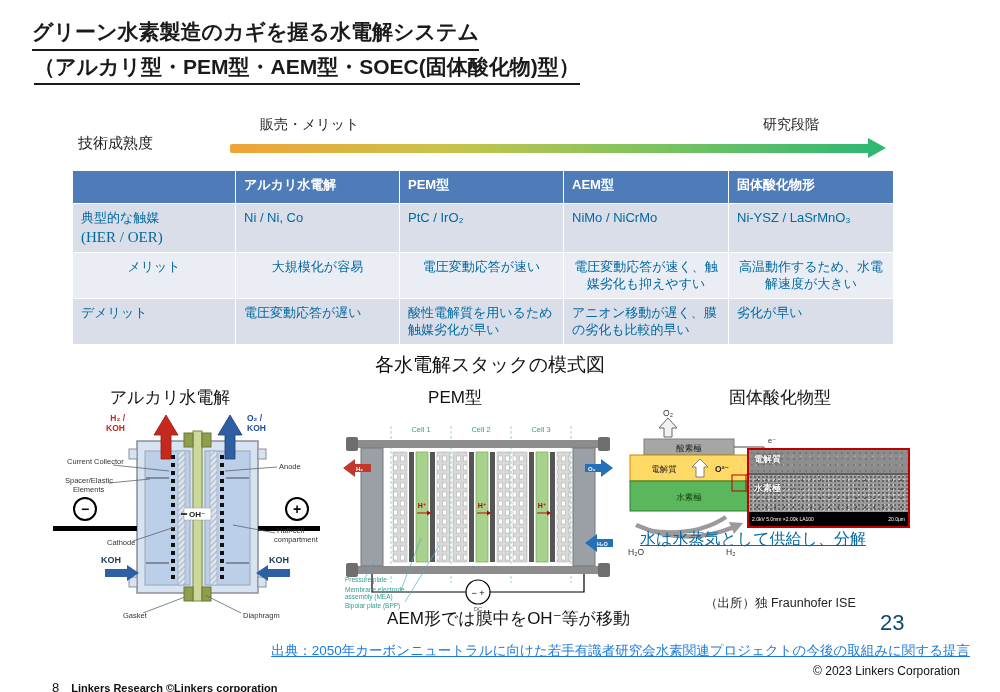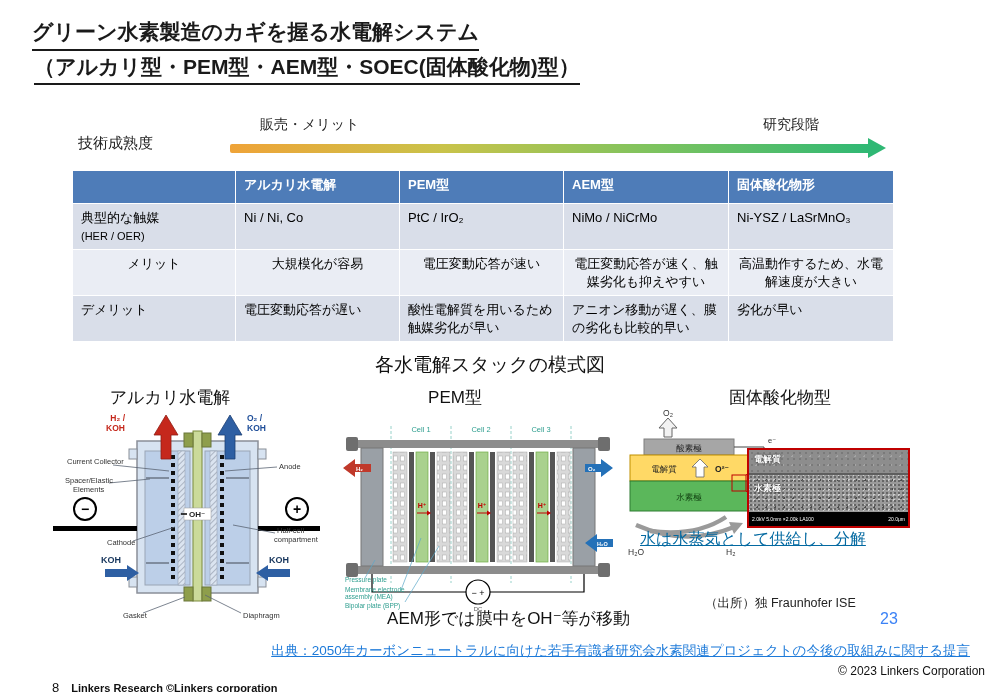--- a/index.html
+++ b/index.html
@@ -17,25 +17,25 @@
   .lbl-right{position:absolute;left:763px;top:116px;font-size:14px;color:#222;}
   .grad-arrow{position:absolute;left:230px;top:144px;width:640px;height:9px;
     background:linear-gradient(to right,#efa338,#c9c34a,#7cc35f,#2fb874);border-radius:2px;}
   .grad-head{position:absolute;left:868px;top:138px;width:0;height:0;
     border-top:10px solid transparent;border-bottom:10px solid transparent;border-left:18px solid #2fb874;}
 
   
   .tbl{position:absolute;left:72px;top:170px;width:821px;border-collapse:collapse;table-layout:fixed;}
   .tbl th,.tbl td{border:1.5px solid #ffffff;padding:5px 8px;vertical-align:top;text-align:left;}
   .tbl th{background:#4e7cb8;color:#ffffff;font-size:13px;font-weight:bold;height:22px;}
-  .tbl td{font-size:13px;color:#000000;line-height:1.35;}
+  .tbl td{font-size:13px;color:#0369a1;line-height:1.35;}
   .tbl tr.band-a td{background:#d9dee9;}
   .tbl tr.band-b td{background:#eaedf4;text-align:center;}
   .tbl td.rowlab{font-size:13px;}
-  .tbl .sub{font-size:11px;}
+  .tbl .sub{font-size:15px;font-family:Liberation Serif, serif;}
 
   
   .section-title{position:absolute;left:300px;top:352px;width:380px;text-align:center;font-size:19px;color:#111;}
   .diag-title{position:absolute;font-size:17px;color:#111;}
   .dt-alk{left:60px;top:386px;width:220px;text-align:center;}
   .dt-pem{left:380px;top:386px;width:150px;text-align:center;}
   .dt-soec{left:690px;top:386px;width:180px;text-align:center;}
 
   svg text{font-family:"Liberation Sans","DejaVu Sans",sans-serif;}
 
@@ -53,26 +53,26 @@
   .sem-mid{position:absolute;left:0;top:30%;right:0;height:52%;background-color:#9a9a9a;border-top:2px solid #5e5e5e;
     background-image:radial-gradient(#666 1px,transparent 1px),radial-gradient(#cfcfcf 1px,transparent 1px),radial-gradient(#4d4d4d 1px,transparent 1px);
     background-size:4px 4px,5px 5px,9px 9px;background-position:0 0,2px 2px,4px 1px;}
   .sem-bar{position:absolute;left:0;bottom:0;right:0;height:18%;background:#000;color:#fff;font-size:5px;
     display:flex;justify-content:space-between;align-items:center;padding:0 3px;box-sizing:border-box;}
   .sem-lab{position:absolute;color:#fff;font-size:9px;font-weight:bold;text-shadow:0 0 2px #000;}
   .sem-lab.t{left:5px;top:3px;} .sem-lab.b{left:5px;top:32px;}
 
   .soec-caption{position:absolute;left:640px;top:529px;width:300px;font-size:16px;color:#0369a1;text-decoration:underline;}
   .soec-source{position:absolute;left:705px;top:595px;font-size:12.5px;color:#222;}
-  .page-23{position:absolute;left:880px;top:610px;font-size:16px;color:#3b82f6;}
+  .page-23{position:absolute;left:880px;top:610px;font-size:22px;color:#0c4a6e;}
 
   .src-link{position:absolute;right:30px;top:642px;font-size:13.5px;color:#1d7ad9;text-decoration:underline;cursor:pointer;}
   .foot-left{position:absolute;left:52px;top:680px;font-size:11px;font-weight:bold;color:#111;}
   .foot-left .num{font-size:13px;margin-right:12px;font-weight:normal;}
-  .foot-right{position:absolute;right:15px;top:664px;font-size:12px;color:#111;}
+  .foot-right{position:absolute;right:40px;top:664px;font-size:12px;color:#111;}
 </style>
 </head>
 <body>
 
 <div class="slide">
 
   <div class="title">
     <div><span class="u">グリーン水素製造のカギを握る水電解システム</span></div>
     <div class="l2"><span class="u">（アルカリ型・PEM型・AEM型・SOEC(固体酸化物)型）</span></div>
   </div>

